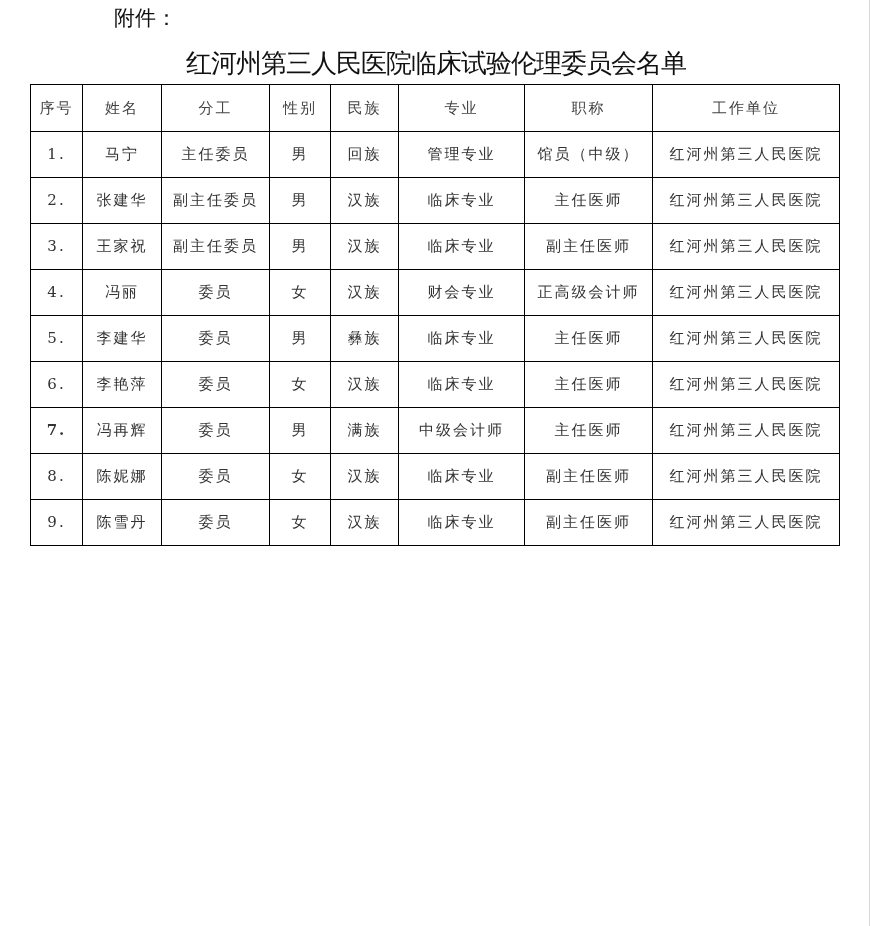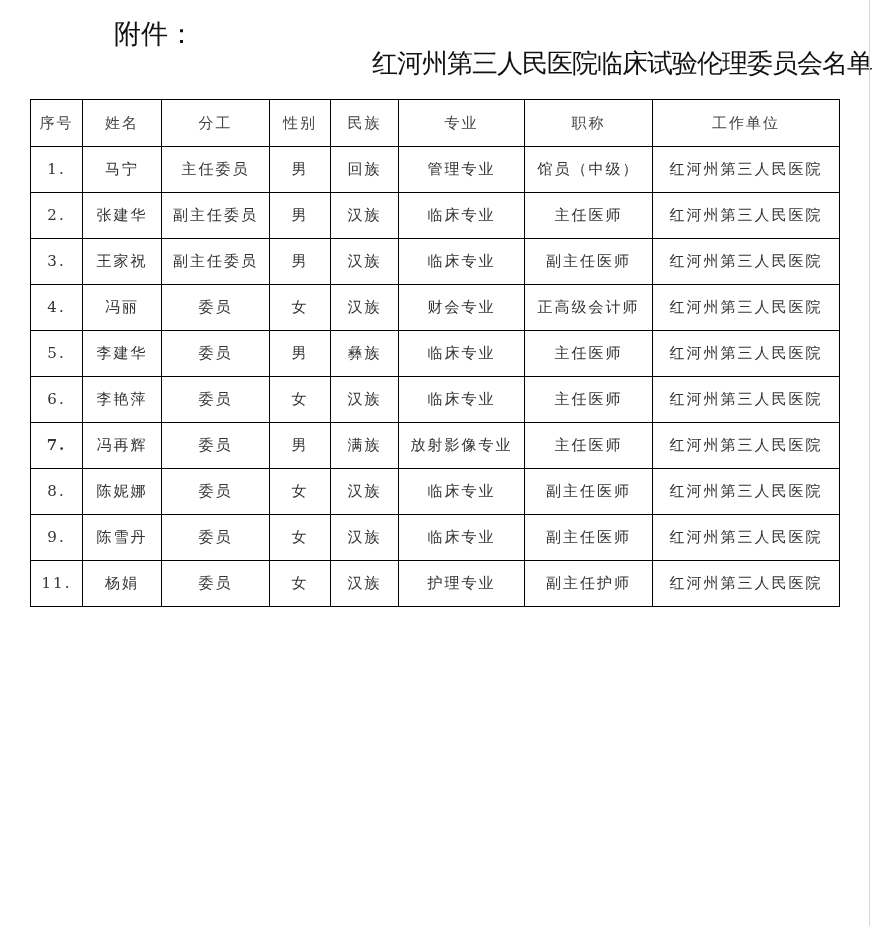--- a/index.html
+++ b/index.html
@@ -1,36 +1,36 @@
 <!DOCTYPE html>
 <html><head>
 <meta charset="utf-8">
 <style>
   html, body { margin: 0; padding: 0; background: #ffffff; }
   body {
     width: 872px; height: 926px; position: relative; overflow: hidden;
     font-family: "DejaVu Sans", sans-serif; color: #111;
   }
   .attachment {
-    position: absolute; left: 114px; top: 16px;
+    position: absolute; left: 114px; top: 4px;
     font-family: "DejaVu Sans", sans-serif;
-    font-size: 27px; color: #111;
+    font-size: 21px; color: #111;
   }
   .title {
     position: absolute; left: 0; width: 872px; top: 46px;
-    text-align: right;
+    text-align: center;
     font-family: "DejaVu Sans", sans-serif;
     font-size: 26px; color: #111; letter-spacing: -1px;
   }
   .page-edge {
     position: absolute; left: 869px; top: 0; width: 1px; height: 926px;
     background: #d8d8d8;
   }
   table.roster {
-    position: absolute; left: 30px; top: 99px;
+    position: absolute; left: 30px; top: 84px;
     border-collapse: collapse;
     table-layout: fixed;
     width: 809px;
     padding-left: 46px;
   }
   table.roster th, table.roster td {
     border: 1.5px solid #000;
     text-align: center; vertical-align: middle;
     font-family: "DejaVu Serif", serif;
     font-weight: normal;
@@ -134,21 +134,21 @@
         <td>临床专业</td>
         <td>主任医师</td>
         <td>红河州第三人民医院</td>
       </tr>
       <tr>
         <td class="seq bold">7.</td>
         <td>冯再辉</td>
         <td>委员</td>
         <td>男</td>
         <td>满族</td>
-        <td>放射影像专业</td>
+        <td>中级会计师</td>
         <td>主任医师</td>
         <td>红河州第三人民医院</td>
       </tr>
       <tr>
         <td class="seq">8.</td>
         <td>陈妮娜</td>
         <td>委员</td>
         <td>女</td>
         <td>汉族</td>
         <td>临床专业</td>
@@ -158,24 +158,14 @@
       <tr>
         <td class="seq">9.</td>
         <td>陈雪丹</td>
         <td>委员</td>
         <td>女</td>
         <td>汉族</td>
         <td>临床专业</td>
         <td>副主任医师</td>
         <td>红河州第三人民医院</td>
       </tr>
-      <tr>
-        <td class="seq">11.</td>
-        <td>杨娟</td>
-        <td>委员</td>
-        <td>女</td>
-        <td>汉族</td>
-        <td>护理专业</td>
-        <td>副主任护师</td>
-        <td>红河州第三人民医院</td>
-      </tr>
     </tbody>
 </table>
 
 </body></html>

